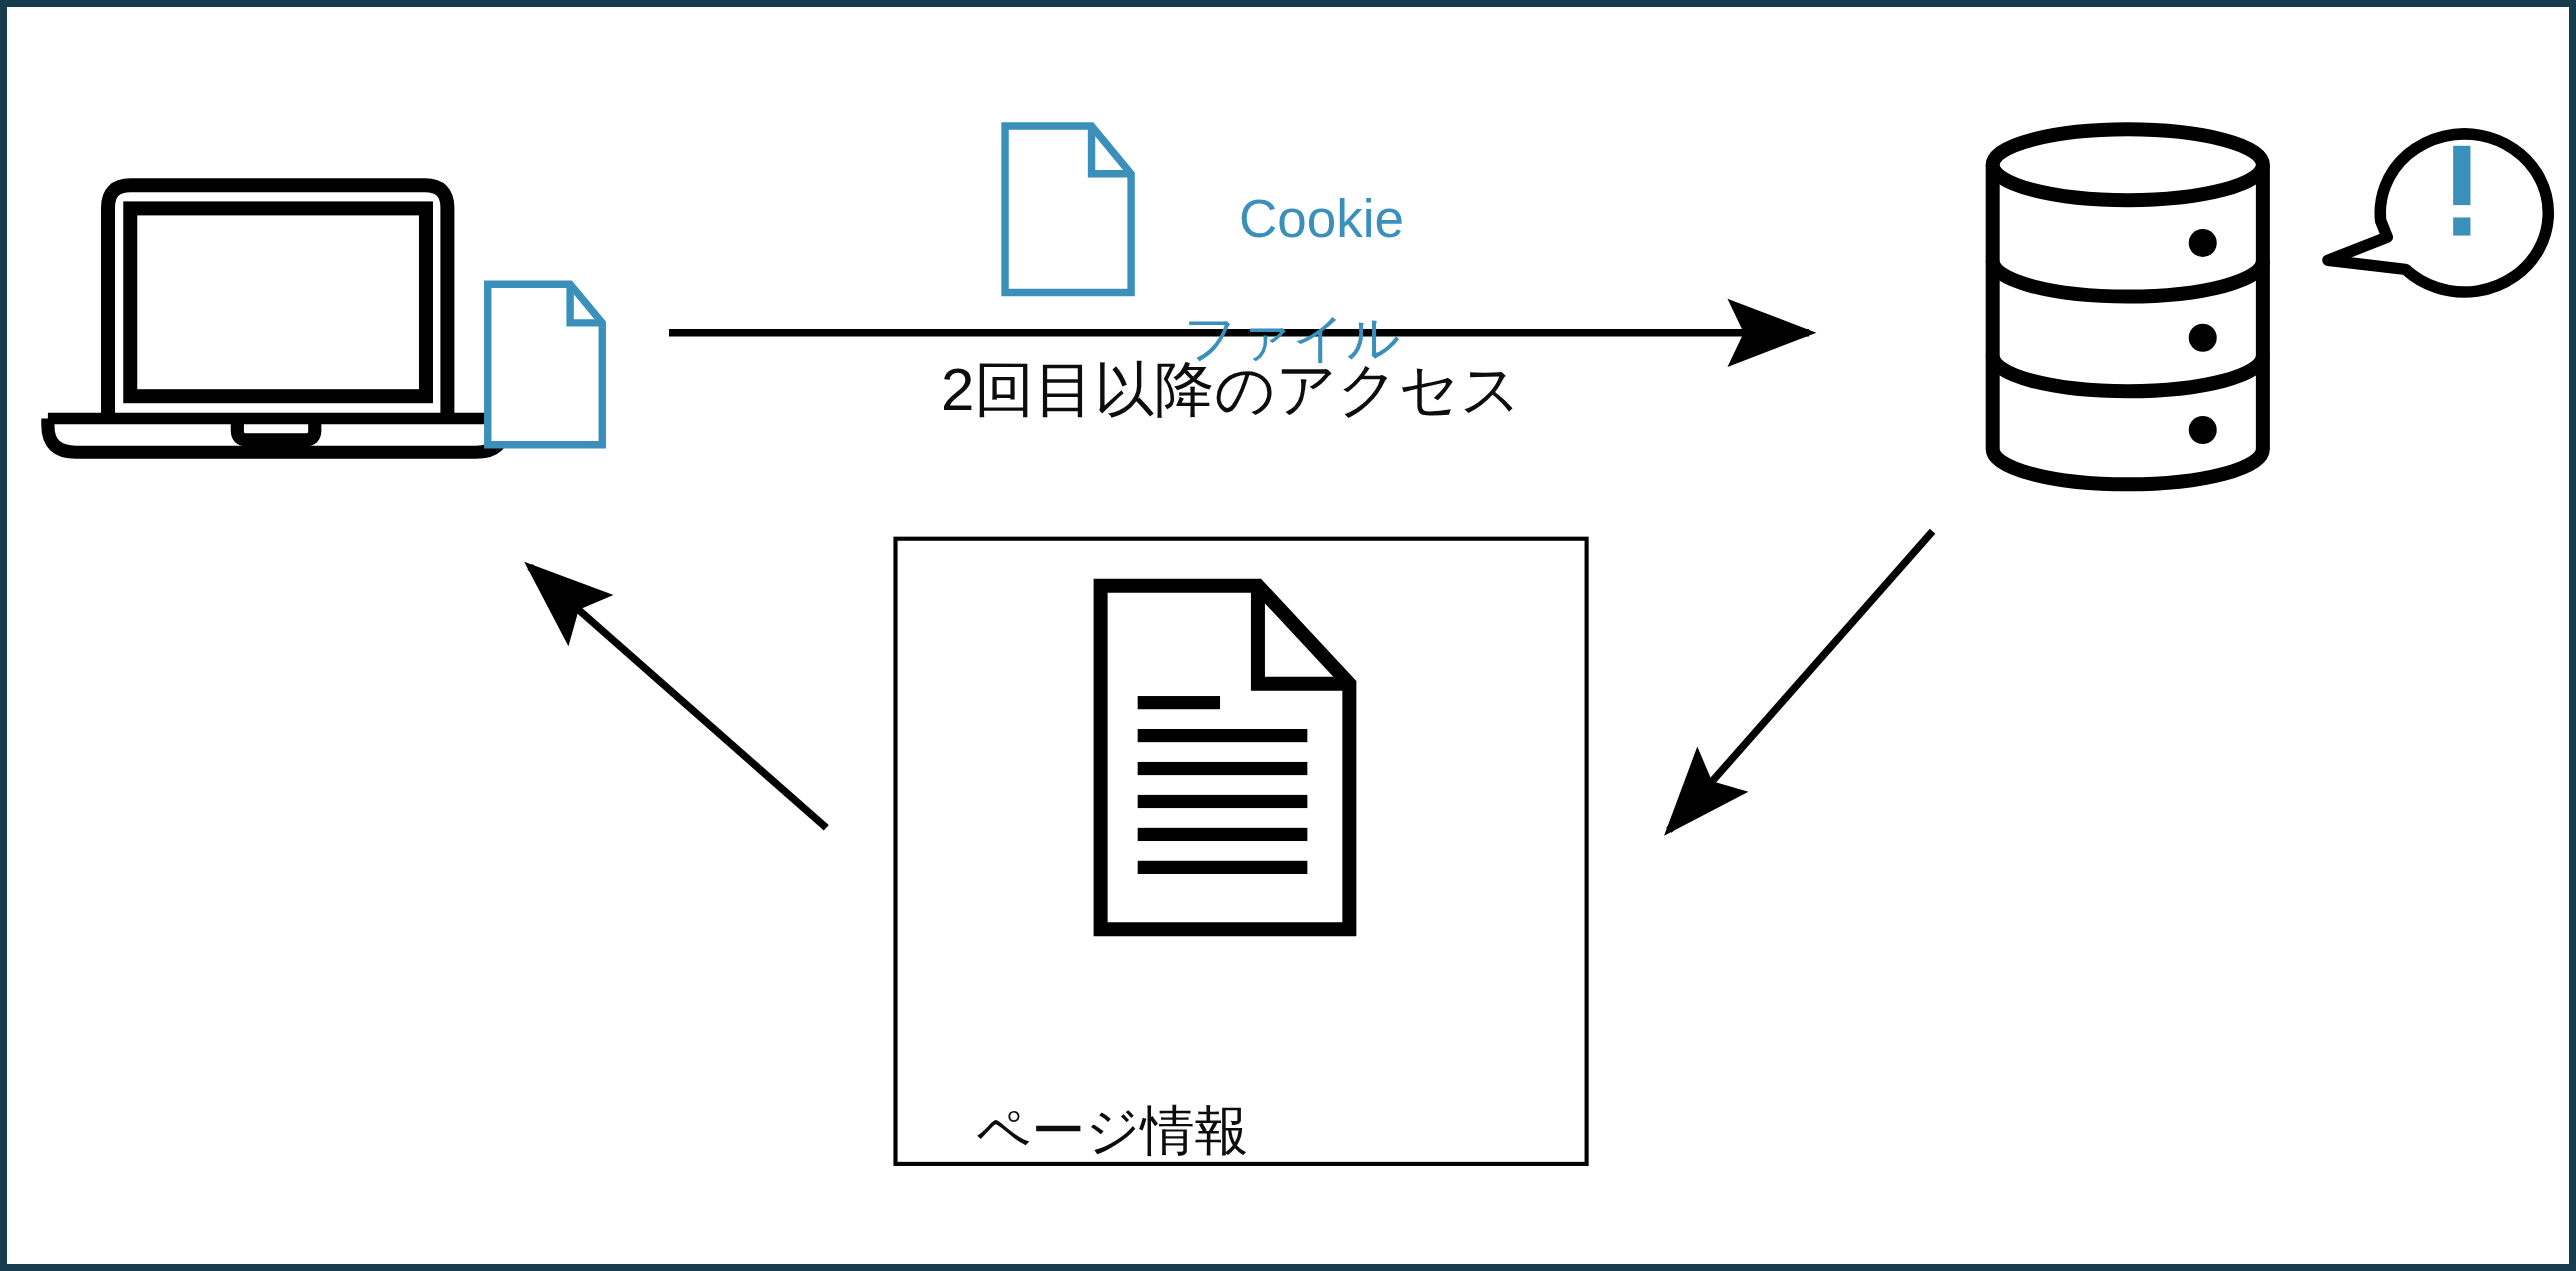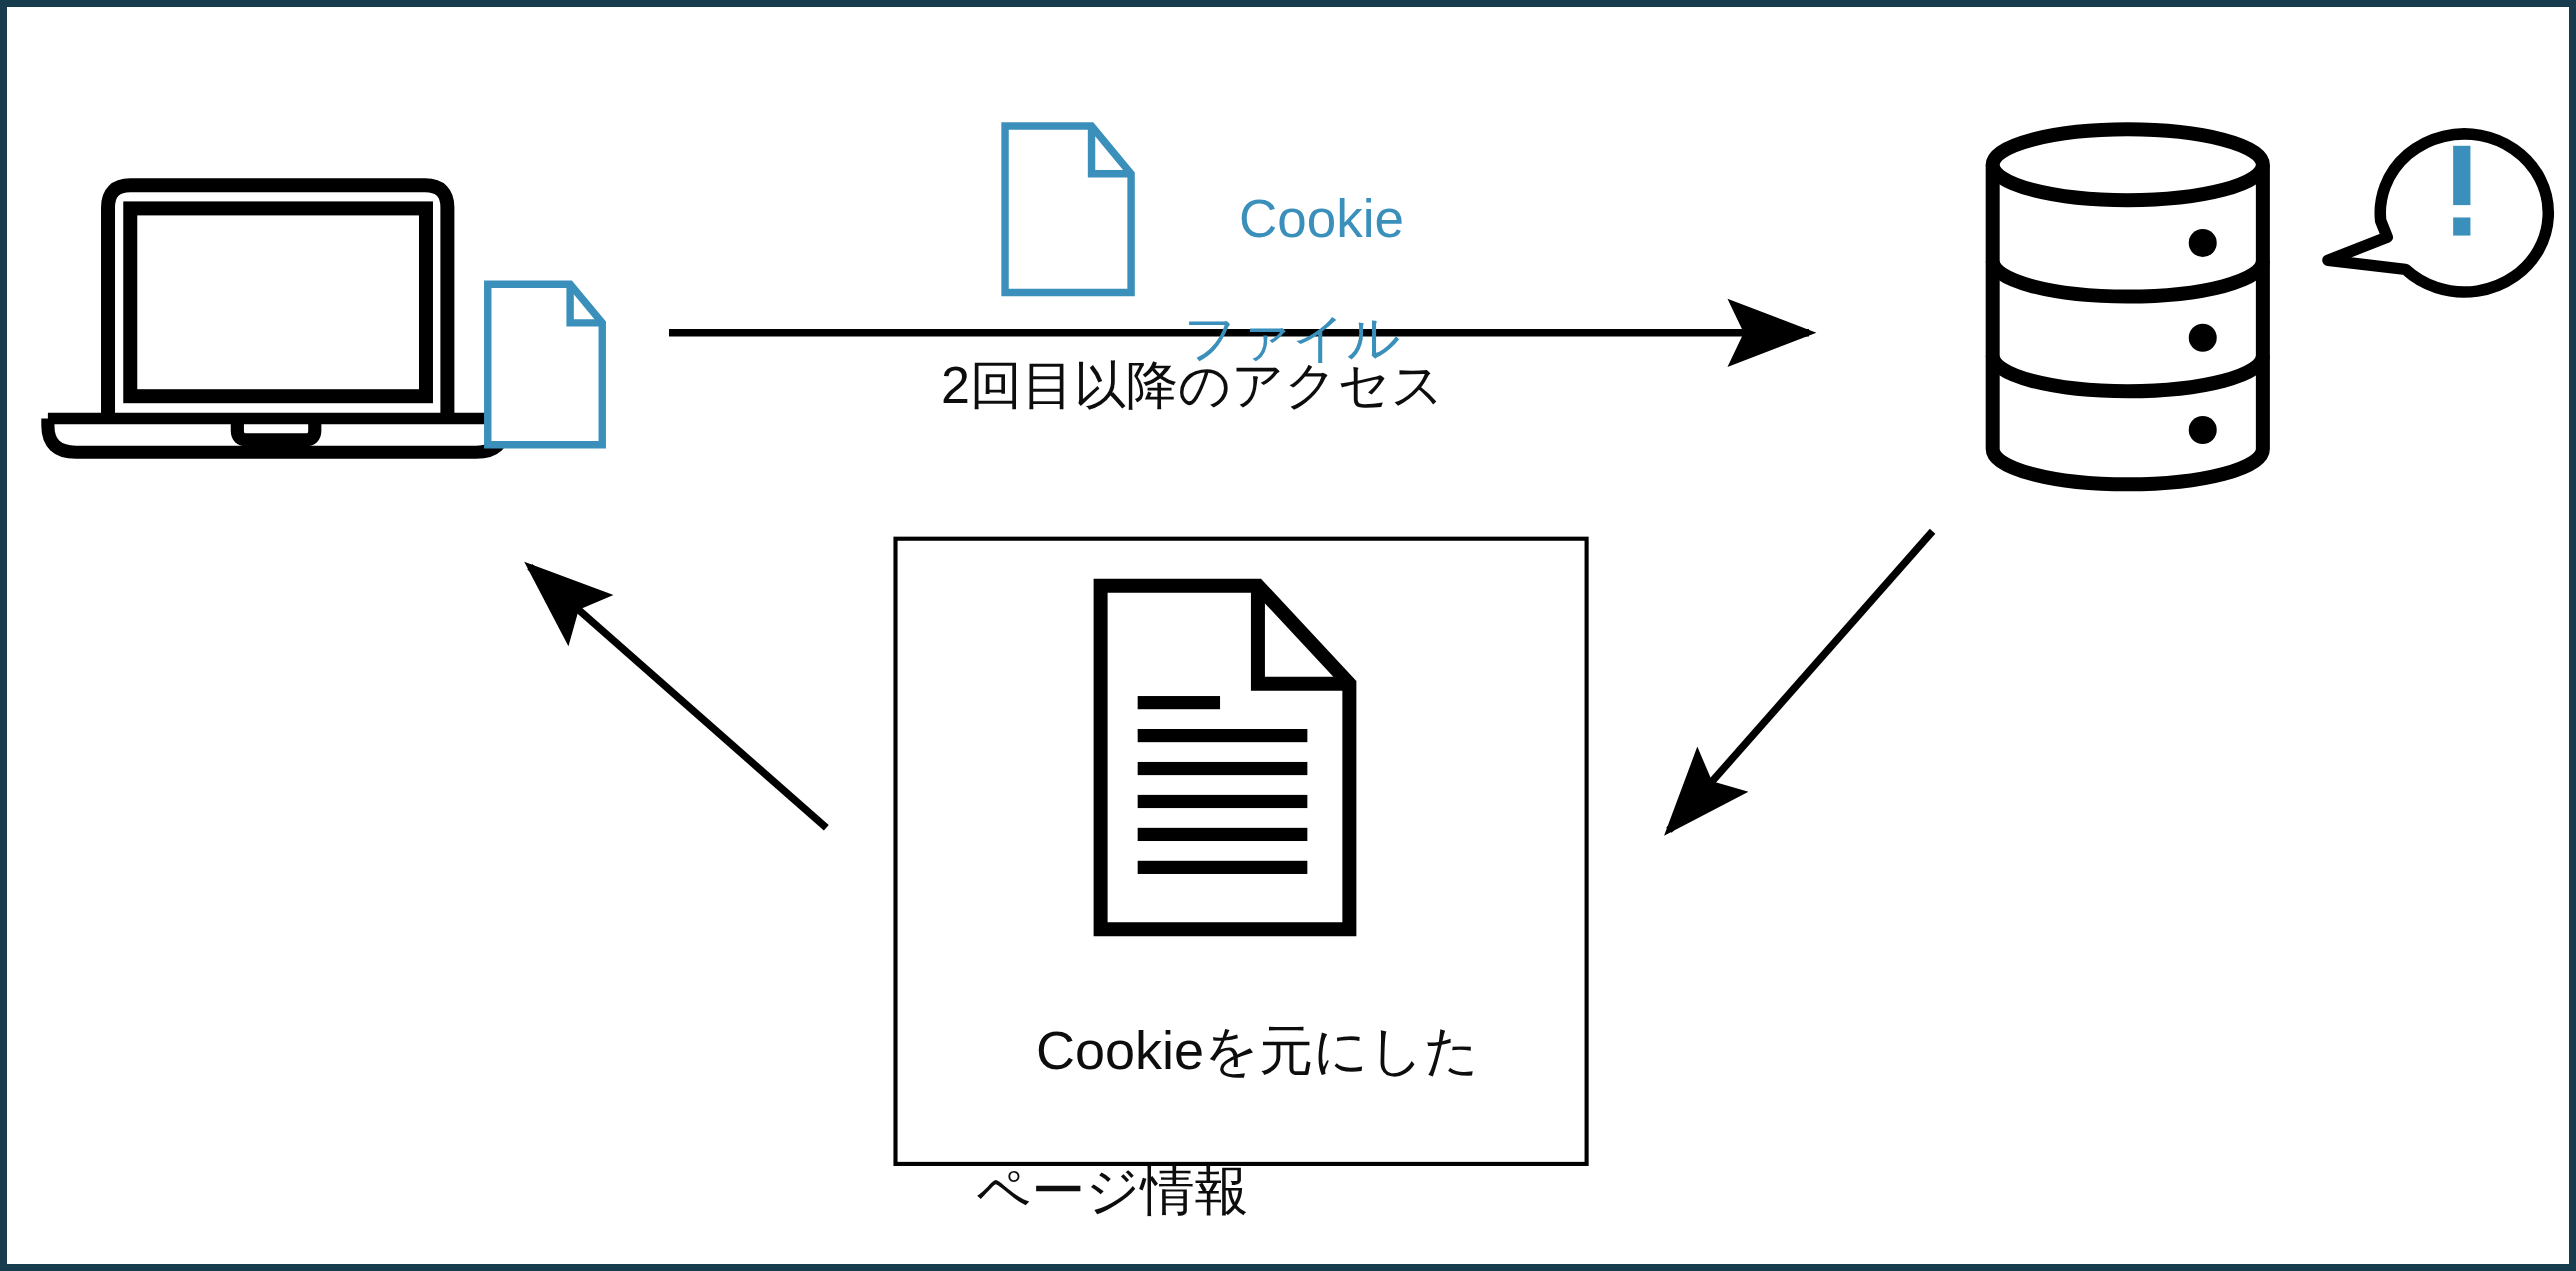--- a/index.html
+++ b/index.html
@@ -43,21 +43,21 @@
     left: 1180px;
     top: 130px;
     font-size: 53px;
     color: #3a90bb;
     letter-spacing: 0px;
   }
   #cookie-file-label .l2 { display: block; text-align: center; }
   #access-label {
     left: 941px;
     top: 356px;
-    font-size: 52px;
+    font-size: 60px;
     color: #0d0d0d;
   }
   #page-info-label {
     left: 976px;
     top: 960px;
     font-size: 54px;
     color: #0d0d0d;
   }
   #page-info-label .l2 { display: block; margin-top: 19px; }
 </style>
@@ -155,20 +155,19 @@
   </svg>
 
   <div class="txt" id="cookie-file-label">
     <span class="l1">Cookie</span>
     <span class="l2">ファイル</span>
   </div>
 
   <div class="txt" id="access-label">2回目以降のアクセス</div>
 
   <div class="txt" id="page-info-label">
-    <span class="l1">Cookieを元にした</span>
     <span class="l2">ページ情報</span>
   </div>
 
   <div id="frame-border"></div>
 
 </div>
 
 
 </body></html>

